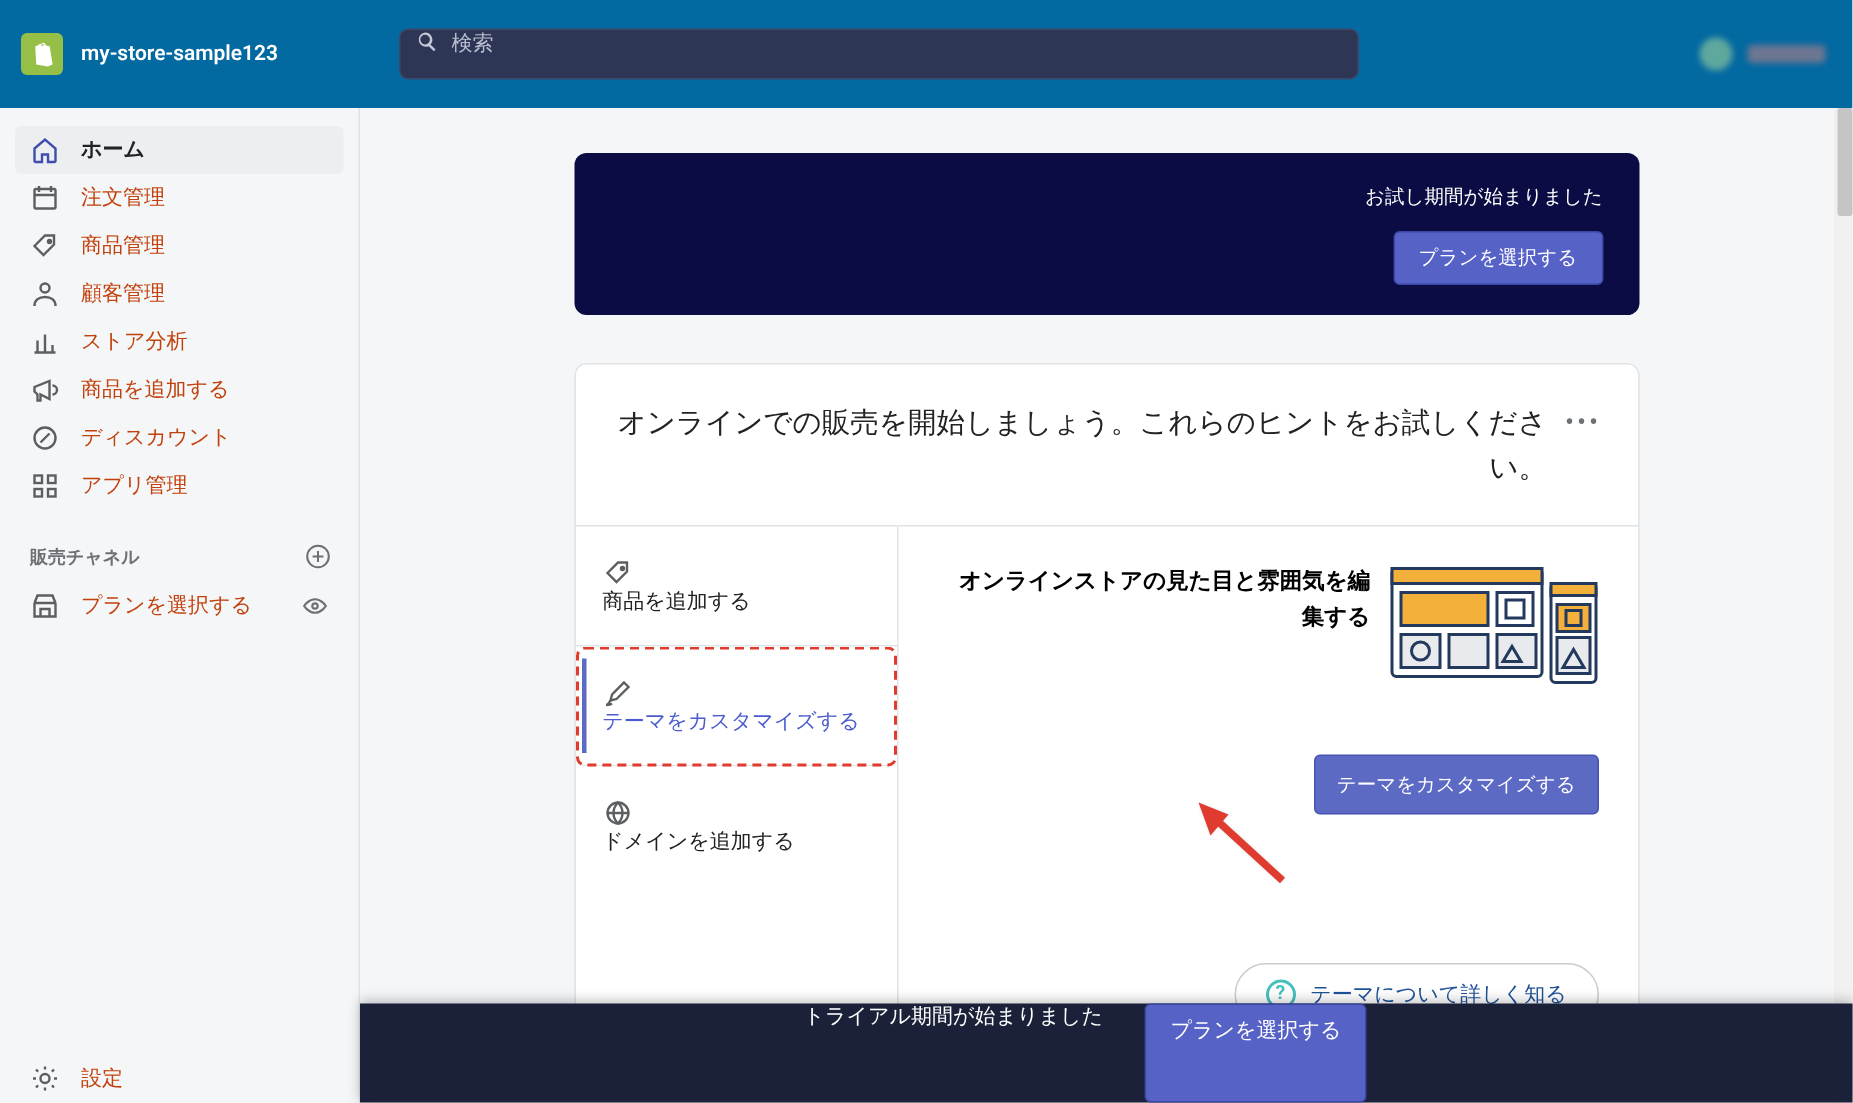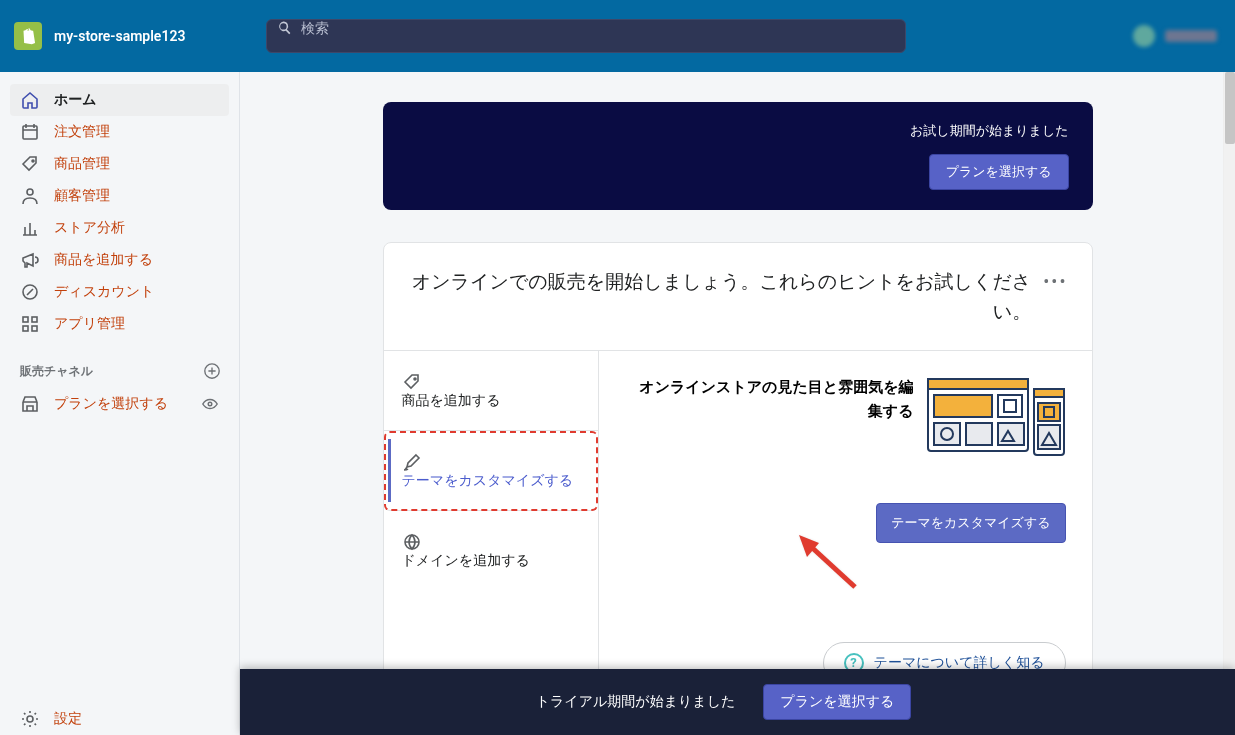--- a/index.html
+++ b/index.html
@@ -66,21 +66,21 @@
 .illus { width: 140px; height: 86px; flex-shrink: 0; }
 .action-btn { background: #5c6ac4; color: #fff; padding: 10px 14px; border: 1px solid #4653b1; border-radius: 4px; font-size: 13px; cursor: pointer; margin-top: 42px; display: inline-block; }
 .learn-link { margin-top: 80px; display: inline-flex; align-items: center; border: 1px solid #c9cccf; border-radius: 999px; padding: 10px 20px; font-size: 14px; color: #1f5199; cursor: pointer; }
 .learn-link .ico { width: 20px; height: 20px; margin-right: 10px; border: 2px solid #47c1bf; border-radius: 50%; color: #47c1bf; display:flex; align-items:center; justify-content:center; font-size:13px; font-weight:700; }
 
 
 .arrow-annot { position: absolute; pointer-events: none; }
 .arrow-annot svg { filter: drop-shadow(0 0 1px rgba(0,0,0,.1)); }
 
 
-.bottom-bar { position: absolute; left: 240px; right: 0; bottom: 0; height: 66px; background: #1a2138; display: flex; align-items: center; justify-content: center; color: #fff; box-shadow: 0 -2px 8px rgba(0,0,0,.25); z-index:10;}
+.bottom-bar { position: absolute; left: 240px; right: 0; bottom: 0; height: 66px; background: #1a2138; display: flex; justify-content: center; color: #fff; box-shadow: 0 -2px 8px rgba(0,0,0,.25); z-index:10;}
 .bottom-bar span { font-size: 14px; margin-right: 28px; font-weight: 500; }
 
 svg { display:block; }
 </style>
 </head>
 <body>
 
 <div class="header">
   <div class="logo-wrap">
     <div class="logo-badge">

